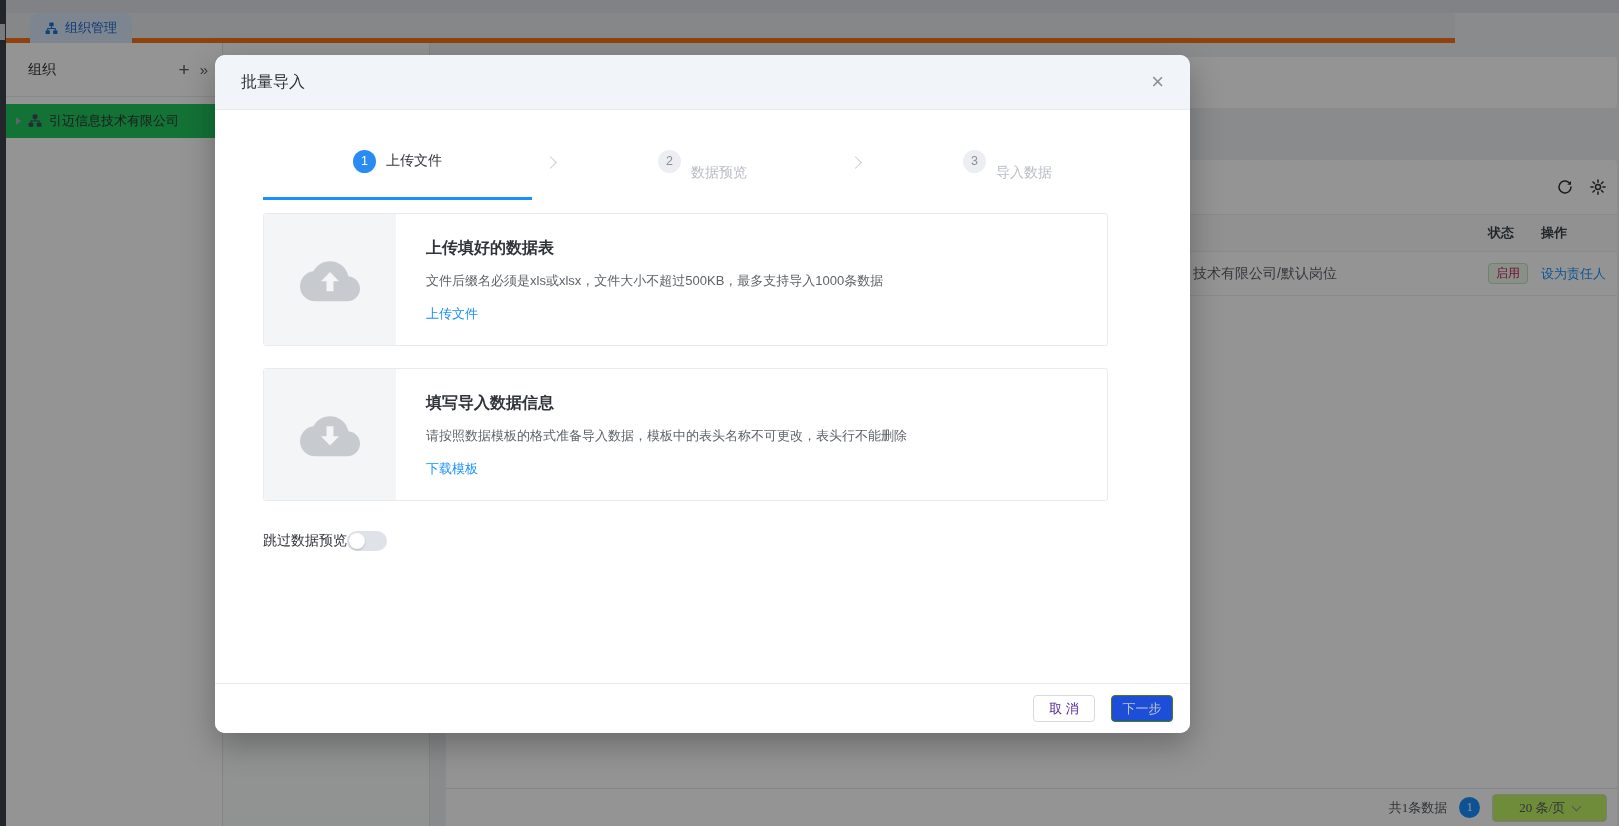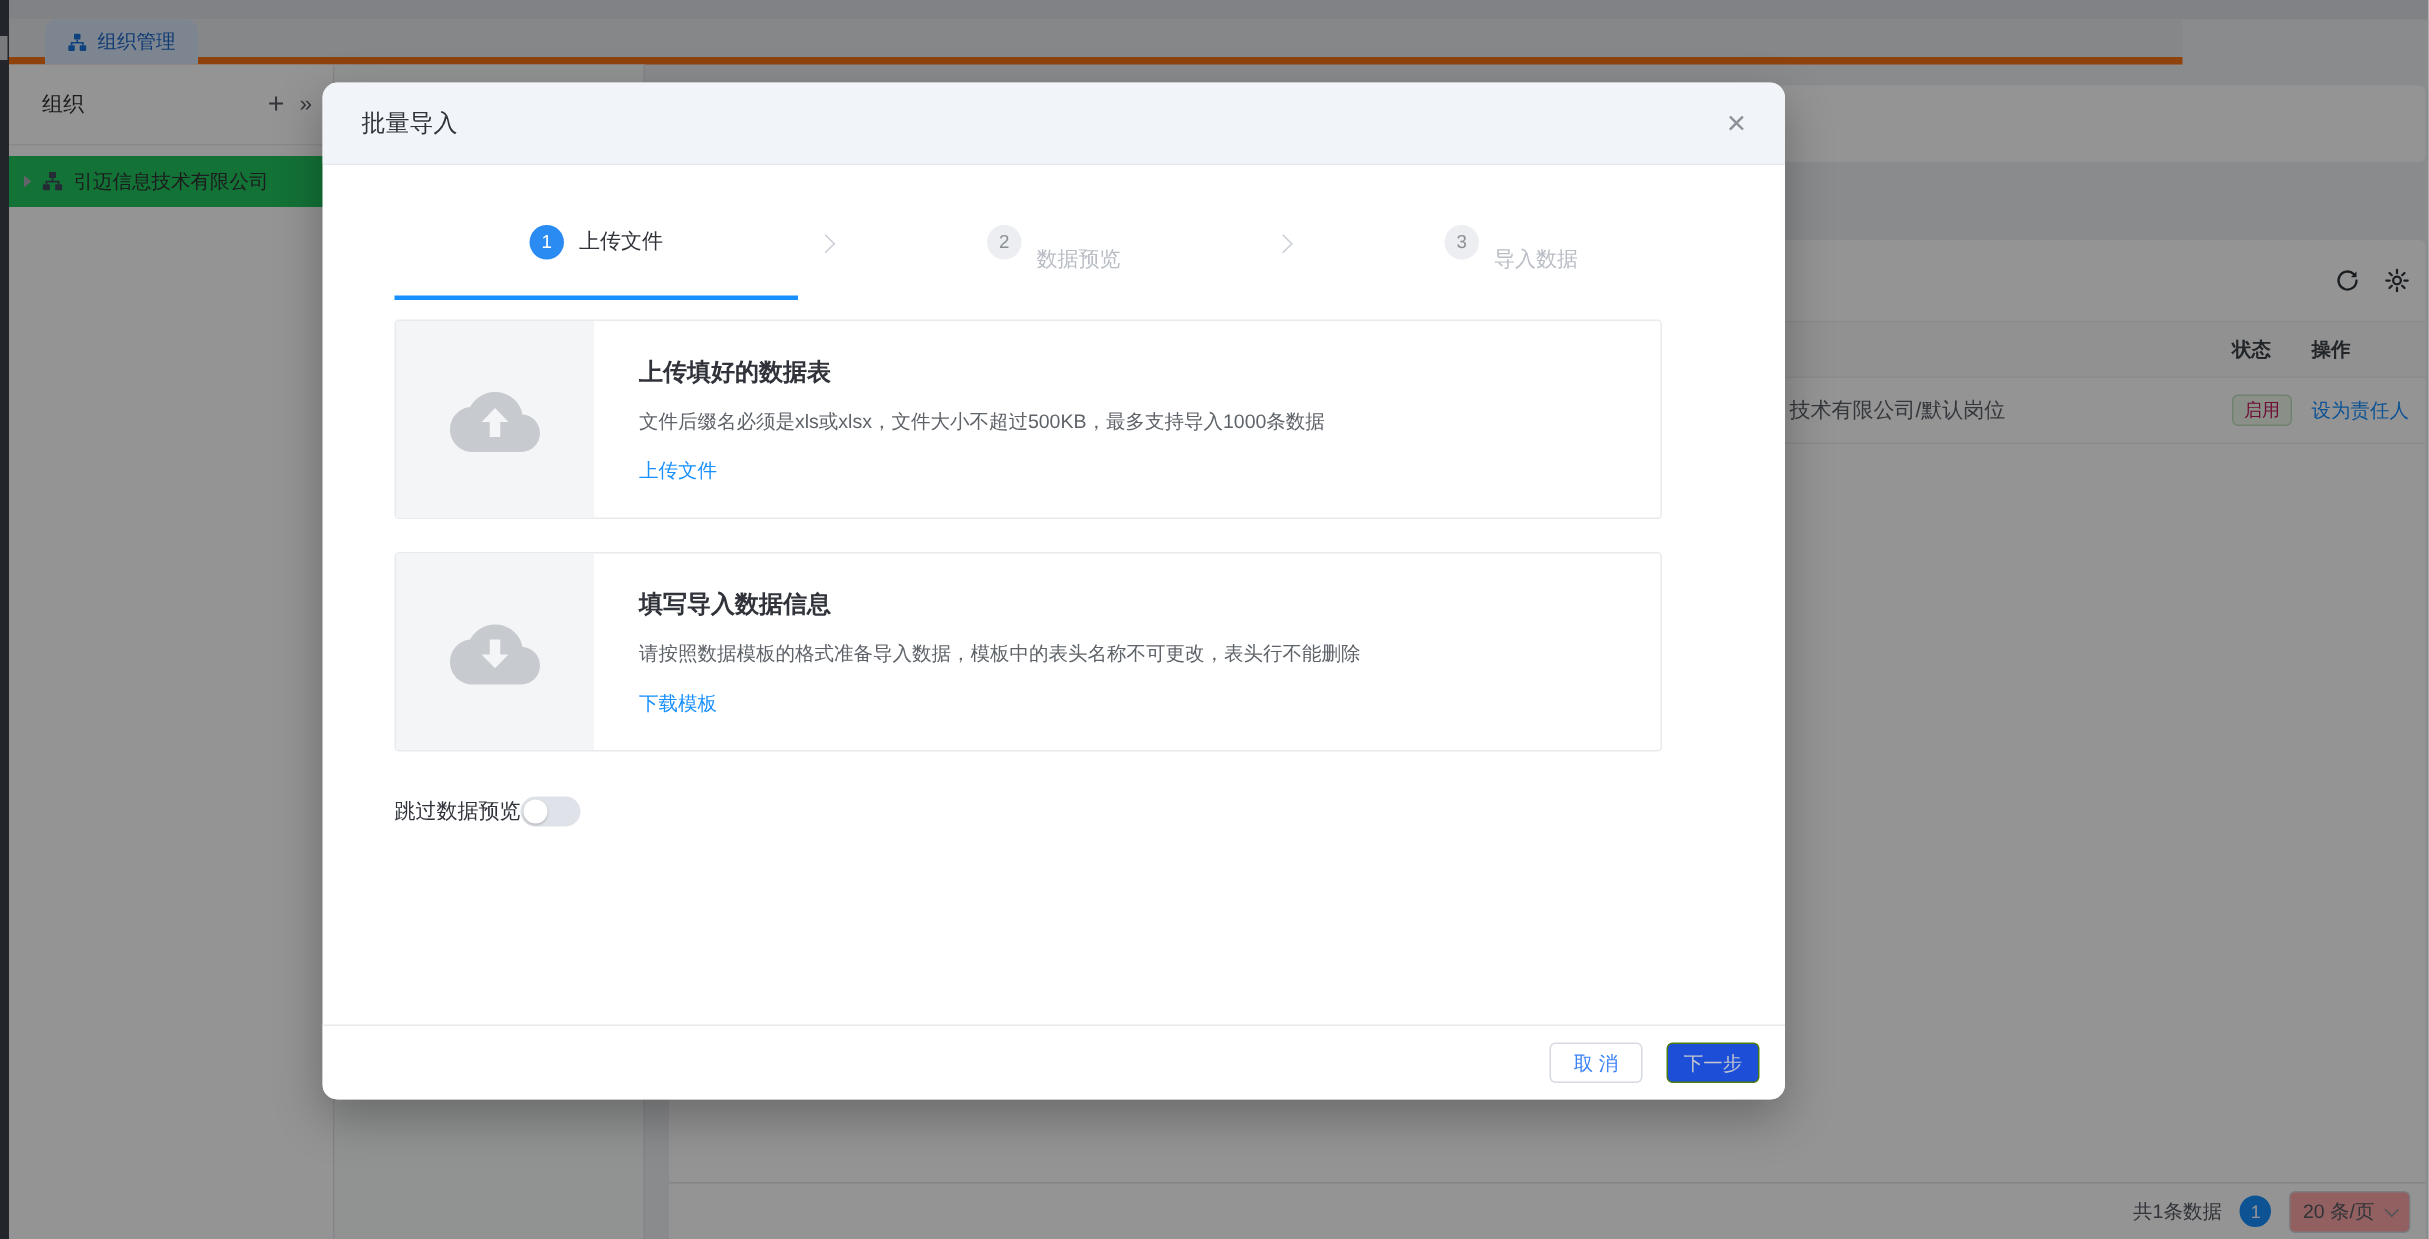--- a/index.html
+++ b/index.html
@@ -59,28 +59,28 @@
   .col-status { width:53px; padding-left:12px; flex-shrink:0; }
   .col-action { width:88px; padding-left:12px; flex-shrink:0;font-family:Liberation Mono, monospace; }
   .tag-success {
     display:inline-block; font-size:12px; color:#be185d; background:#eef7ea;
     border:1px solid #bfe0c0; border-radius:4px; padding:2px 7px; line-height:1.3;
   }
   .link { color:#1890ff; font-size:13px; cursor:pointer; text-decoration:none; }
   .t-pagination {
     position:absolute; left:0; right:0; bottom:0; height:38px; background:#fff;
     border-top:1px solid #e2e5ea; display:flex; align-items:center; justify-content:flex-end;
-    gap:12px; padding-right:10px; font-size:13px; color:#555a61;
+    gap:12px; padding-right:10px; font-size:13px; color:#555a61;font-family:Liberation Serif, serif;
   }
   .page-badge {
     width:21px; height:21px; border-radius:50%; background:#1890ff; color:#fff;
     font-size:12px; display:flex; align-items:center; justify-content:center; cursor:pointer;
   }
   .page-size {
-    height:28px; padding:0 8px; background:#fca5a5; border:1px solid #d4d8de; border-radius:4px;
+    height:28px; padding:0 26px; background:#bef264; border:1px solid #d4d8de; border-radius:4px;
     display:flex; align-items:center; gap:8px; cursor:pointer;
   }
   .chev-down { width:7px; height:7px; border-right:1.5px solid #8a9099; border-bottom:1.5px solid #8a9099; transform:rotate(45deg); margin-top:-3px; }
 
   
   #overlay { left:0; top:0; width:1619px; height:826px; background:rgba(0,0,0,0.42); z-index:50; }
 
   
   #modal {
     left:215px; top:55px; width:975px; height:678px; background:#fff; border-radius:10px;
@@ -124,21 +124,21 @@
   .tg-label { font-size:14px; color:#30333a; }
   .switch { position:relative; width:40px; height:20px; border-radius:10px; background:#dfe2e8; cursor:pointer; }
   .switch .knob { position:absolute; left:2px; top:2px; width:16px; height:16px; border-radius:50%; background:#fff; box-shadow:0 1px 2px rgba(0,0,0,0.2); }
 
   .m-footer {
     position:absolute; left:0; right:0; bottom:0; height:50px; background:#fff;
     border-top:1px solid #e8eaee; display:flex; align-items:center; justify-content:flex-end;
     gap:16px; padding-right:17px;
   }
   .btn { min-width:62px; height:27px; border-radius:4px; font-size:13px; display:flex; align-items:center; justify-content:center; padding:0 10px; cursor:pointer; }
-  .btn-cancel { background:#fff; border:1px solid #d5d9e0; color:#3b82f6; }
+  .btn-cancel { background:#fff; border:1px solid #d5d9e0; color:#4c1d95; }
   .btn-next { background:#1d4ed8; border:1px solid #4d7c0f; color:#c2c7cf; cursor:not-allowed; }
 </style>
 </head>
 <body>
 
 <div id="top-strip" class="abs"></div>
 
 <div id="tab-bar" class="abs">
   <div class="tab-active">
     <svg width="13" height="13" viewBox="0 0 24 24">

